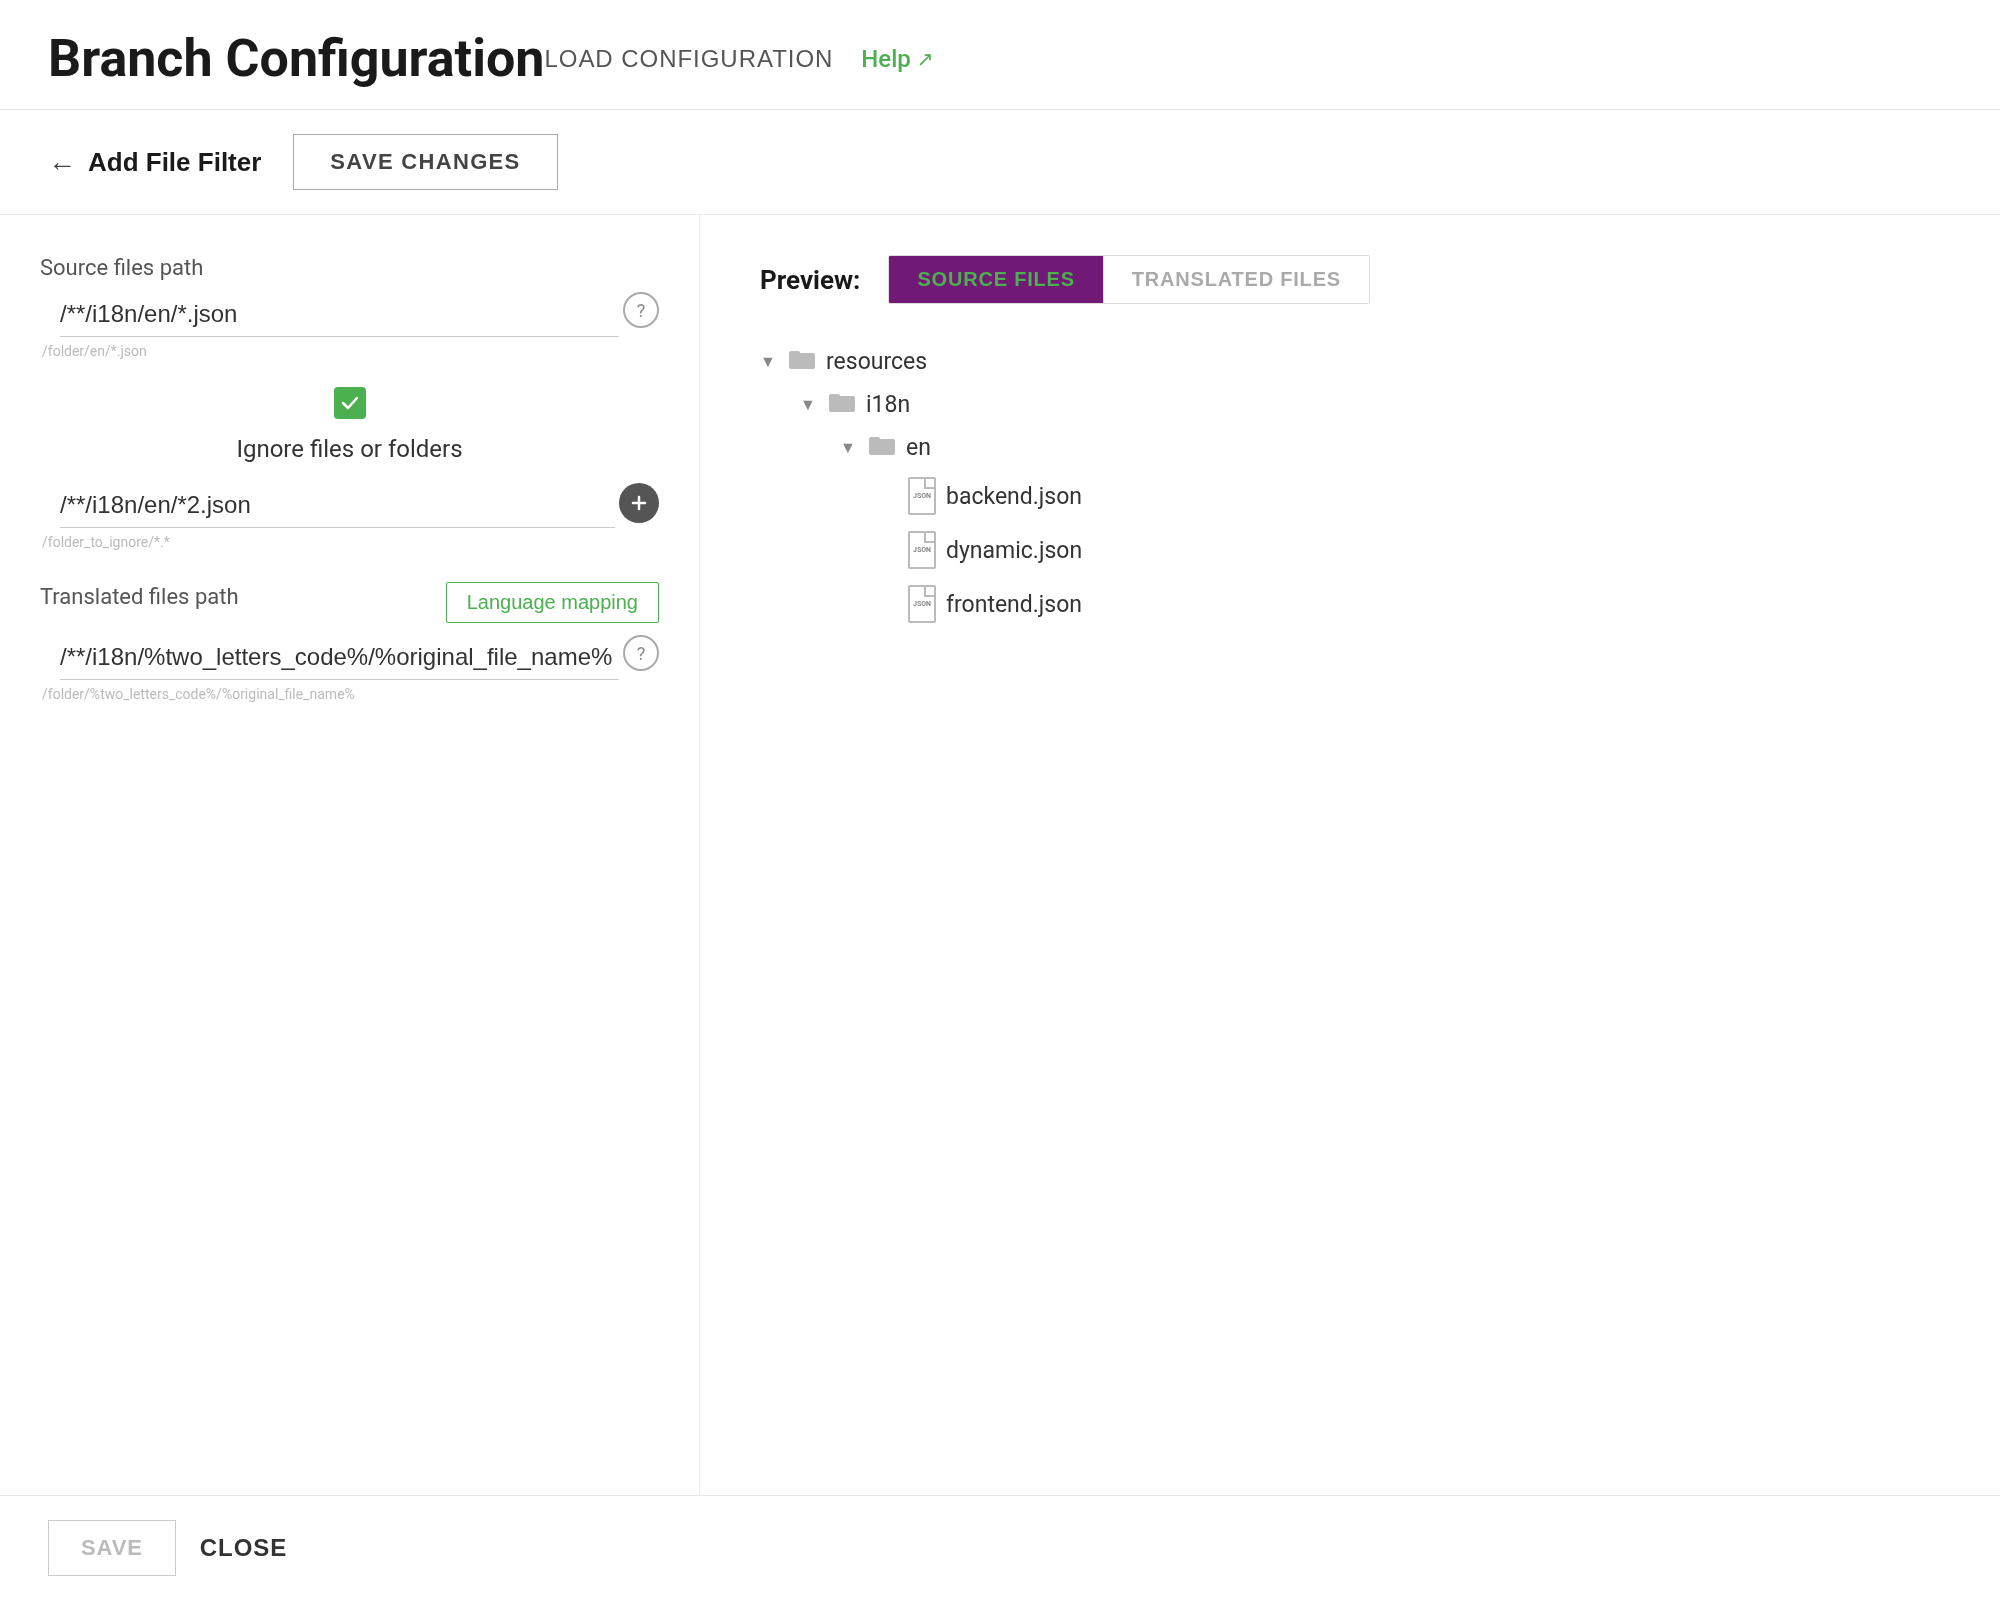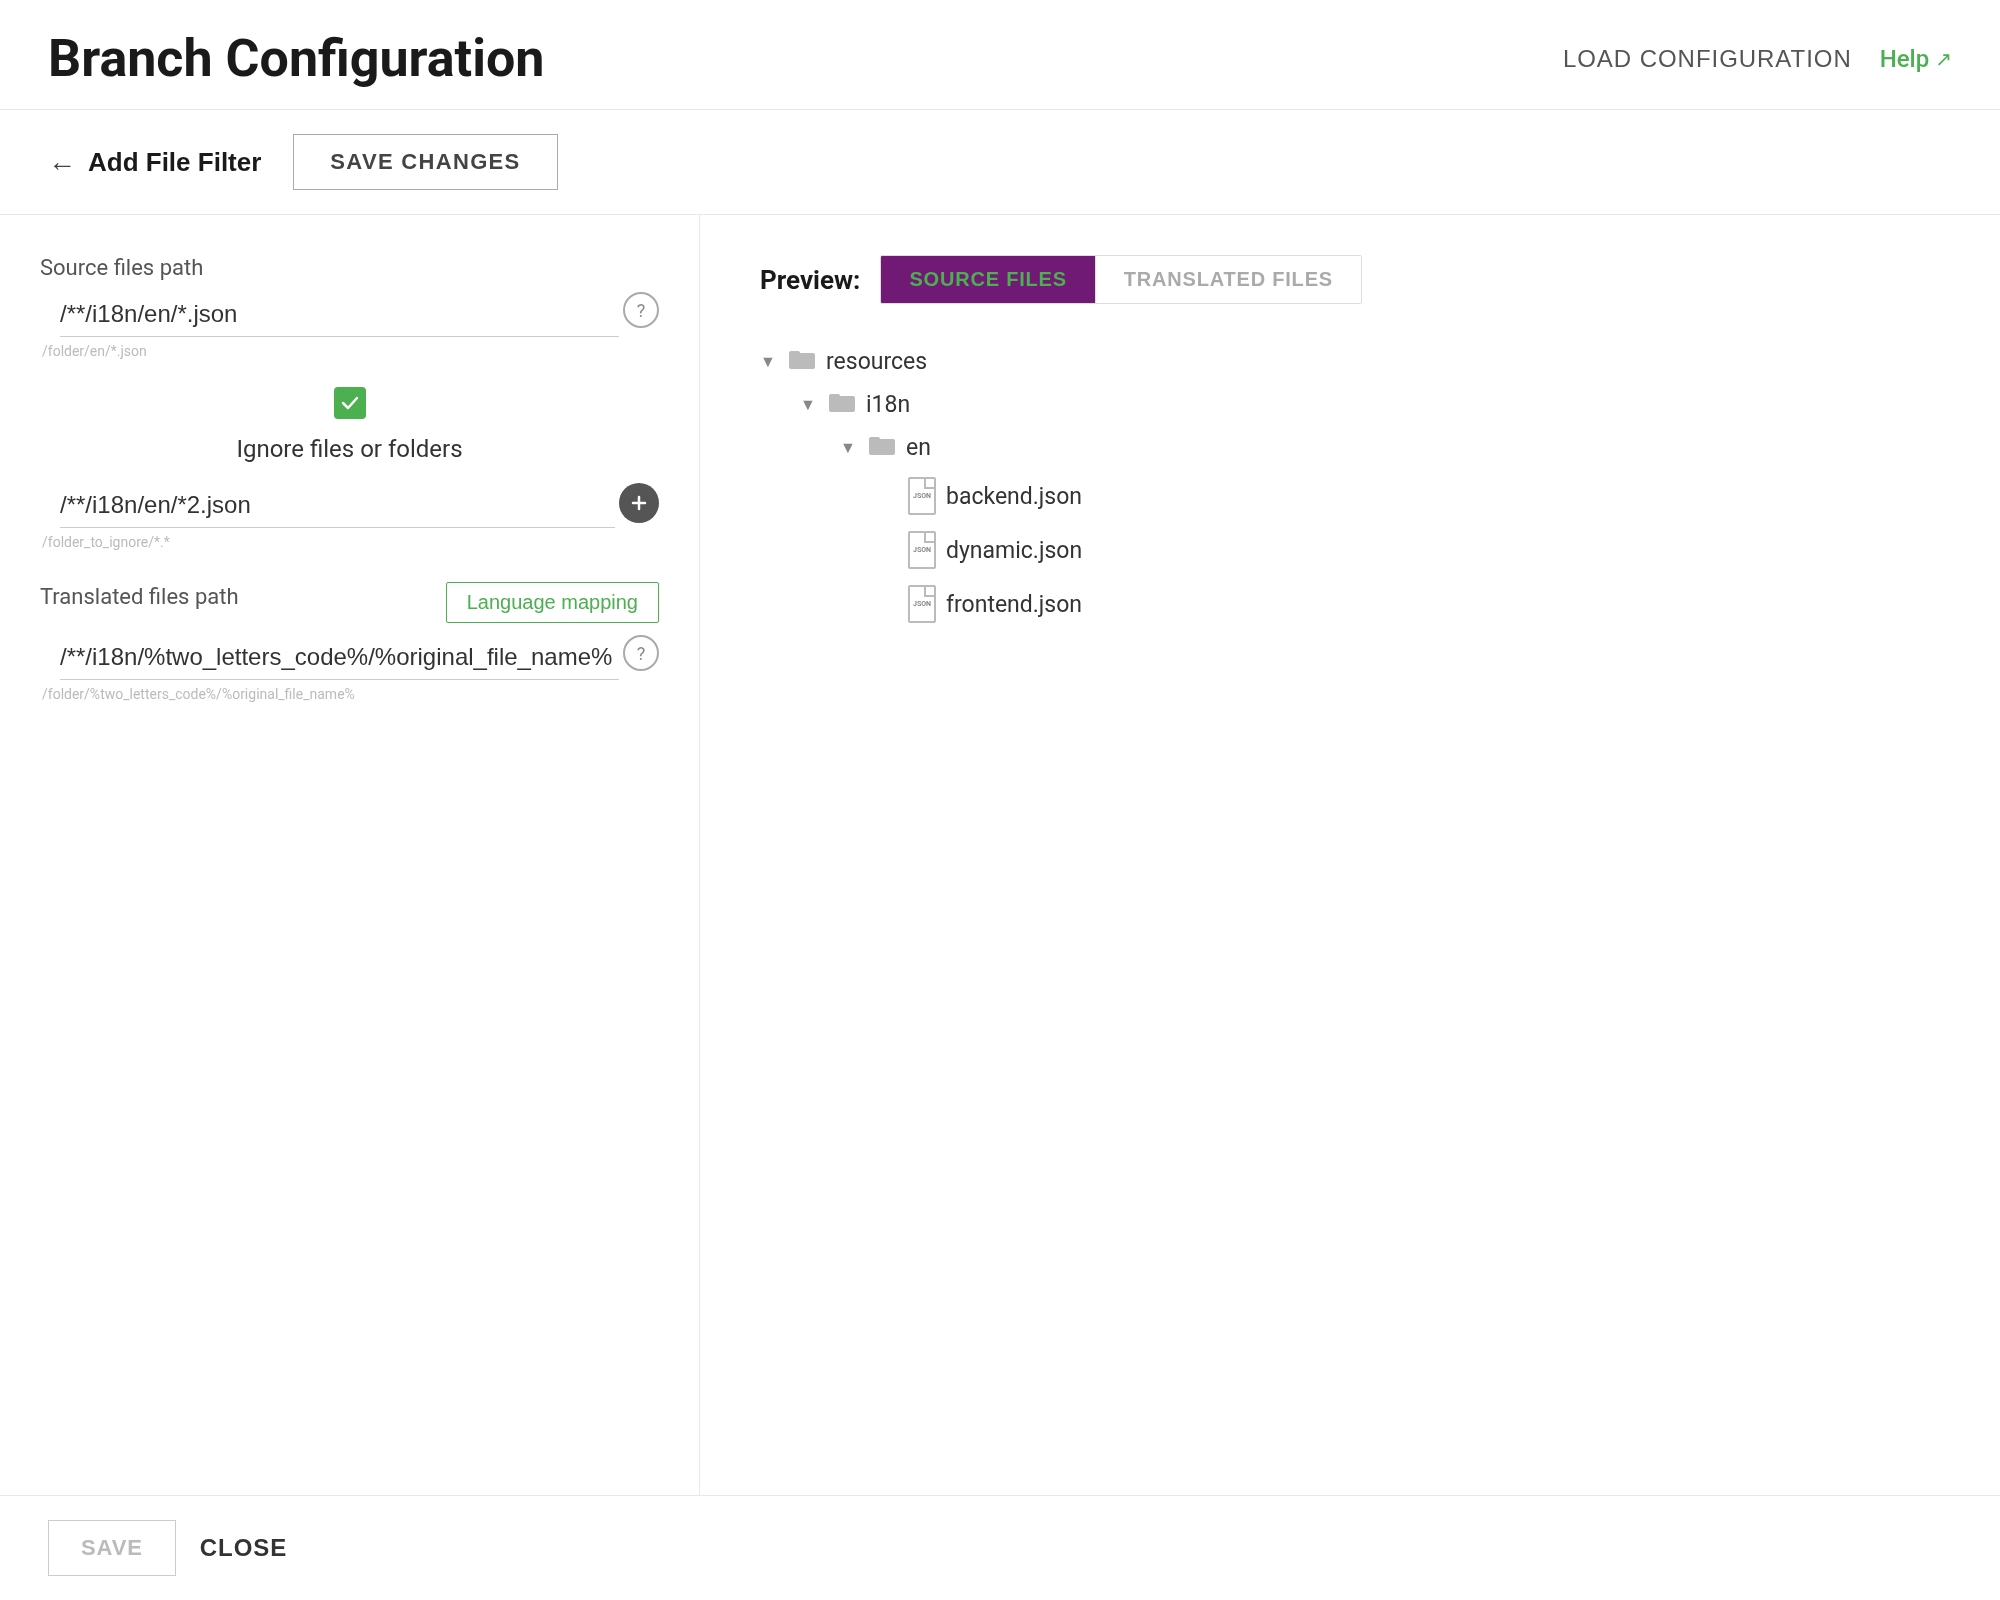--- a/index.html
+++ b/index.html
@@ -16,21 +16,21 @@
       width: 100%;
       min-height: 1600px;
       display: flex;
       flex-direction: column;
     }
 
     
     .header {
       display: flex;
       align-items: center;
-      justify-content: space-between;
+      justify-content: flex-start;
       padding: 28px 48px 20px 48px;
       border-bottom: 1px solid #e8e8e8;
     }
 
     .page-title {
       font-size: 52px;
       font-weight: 700;
       color: #1a1a1a;
     }
 
@@ -236,21 +236,21 @@
 
     
     .right-panel {
       flex: 1;
       padding: 40px 60px;
     }
 
     .preview-header {
       display: flex;
       align-items: center;
-      gap: 20px;
+      gap: 28px;
       margin-bottom: 36px;
     }
 
     .preview-label {
       font-size: 26px;
       font-weight: 700;
       color: #1a1a1a;
     }
 
     .tab-group {

